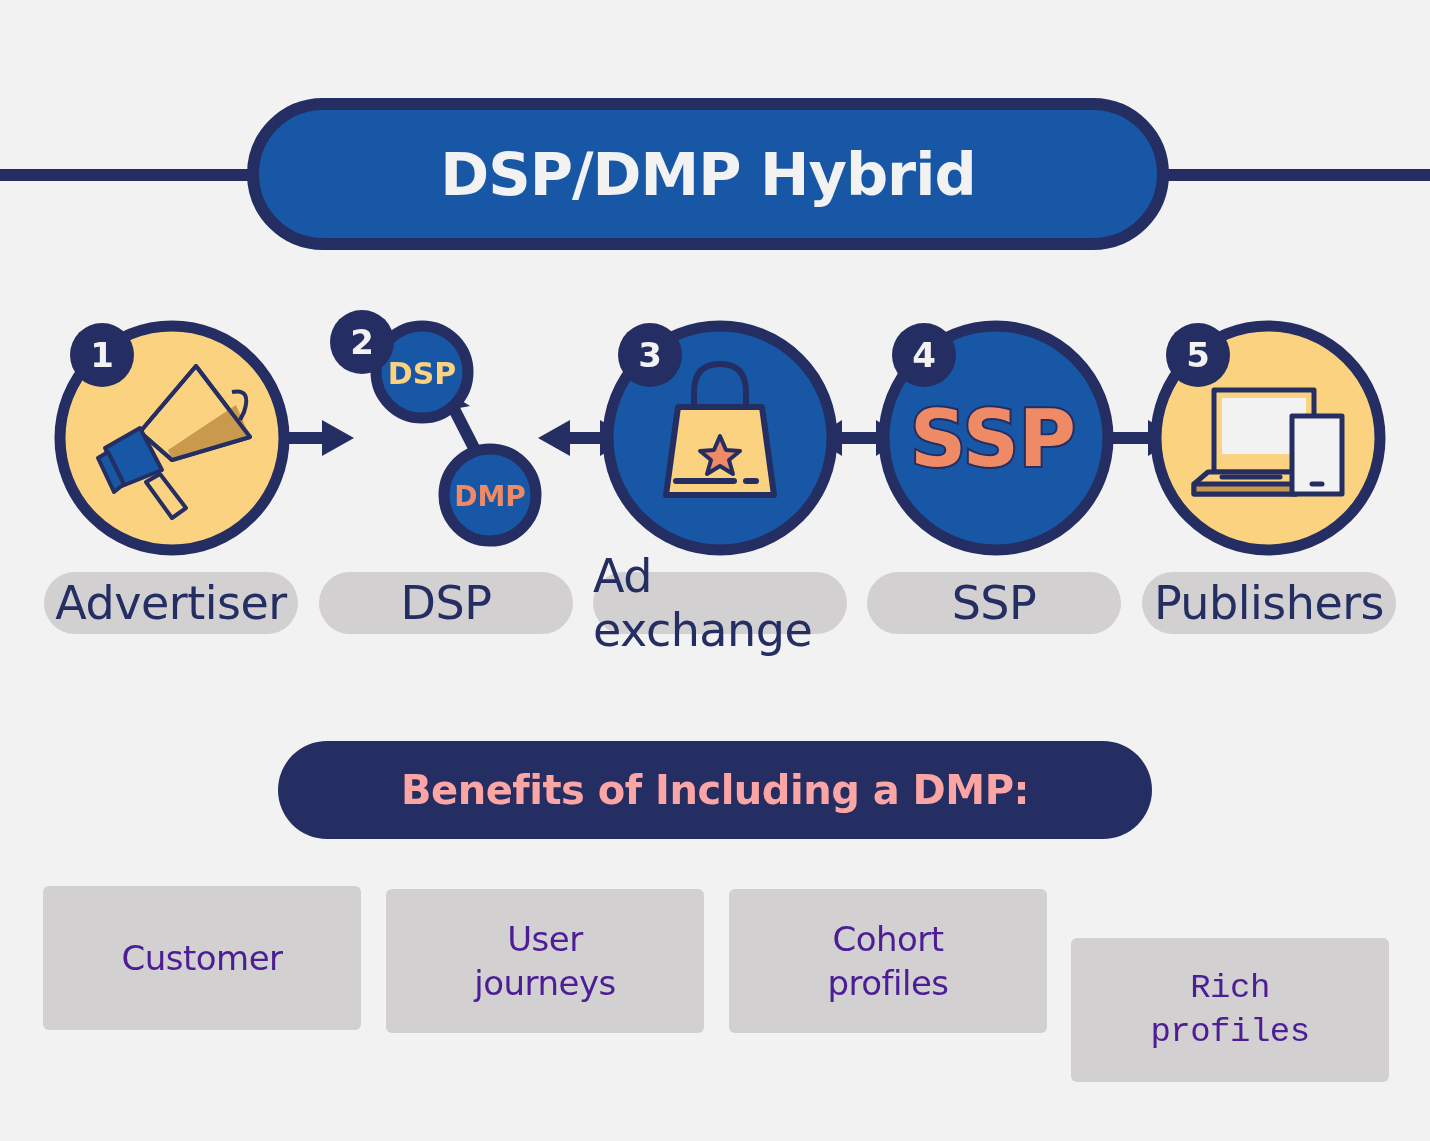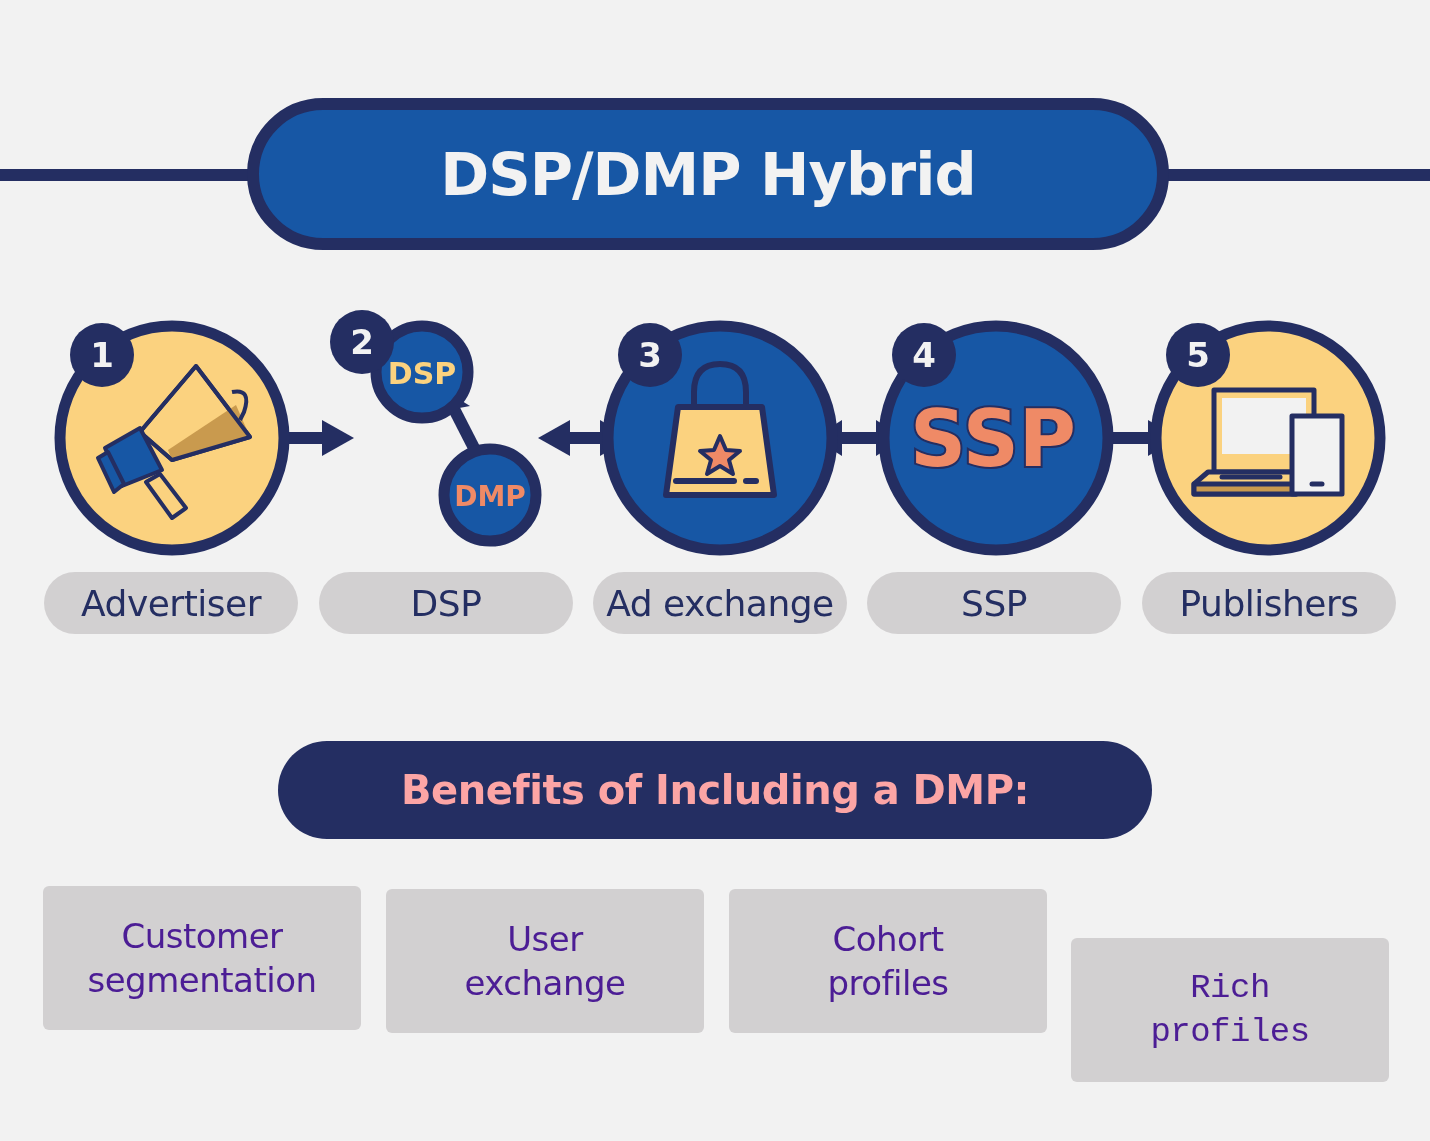--- a/index.html
+++ b/index.html
@@ -19,21 +19,21 @@
   }
   #title-pill span {
     color: #f2f2f2; font-weight: bold; font-size: 59px; letter-spacing: -1px;
   }
   svg#flow { position: absolute; left: 0; top: 300px; width: 1430px; height: 270px; }
   .badge-num { font-family: "DejaVu Sans", sans-serif; font-weight: bold; font-size: 34px; fill: #f2f2f2; }
   .label-pill {
     position: absolute; top: 572px; width: 254px; height: 62px;
     background: #d2d0d1; border-radius: 31px;
     display: flex; align-items: center; justify-content: center;
-    font-size: 36px; color: #242e62; font-family: "DejaVu Sans", sans-serif;
+    font-size: 46px; color: #242e62; font-family: "DejaVu Sans", sans-serif;
     letter-spacing: -0.5px;
   }
   #benefits-pill {
     left: 278px; top: 741px; width: 874px; height: 98px;
     background: #242e62; border-radius: 49px;
     display: flex; align-items: center; justify-content: center;
   }
   #benefits-pill span { color: #fca5a5; font-weight: bold; font-size: 40px; letter-spacing: -0.5px; }
   .benefit-card {
     position: absolute; width: 318px; height: 144px; background: #d2d0d1; border-radius: 6px;
@@ -149,27 +149,26 @@
 <div class="label-pill" style="left:867px;">SSP</div>
 <div class="label-pill" style="left:1142px;">Publishers</div>
 
 <div class="abs" id="benefits-pill">
   <span>Benefits of Including a DMP:</span>
 </div>
 
 <div class="benefit-card" style="left:43px; top:886px;">
   <div>
       <span>Customer</span>
-      <span>segmentation</span>
     </div>
 </div>
 <div class="benefit-card" style="left:386px; top:889px;">
   <div>
       <span>User</span>
-      <span>exchange</span>
+      <span>journeys</span>
     </div>
 </div>
 <div class="benefit-card" style="left:729px; top:889px;">
   <div>
       <span>Cohort</span>
       <span>profiles</span>
     </div>
 </div>
 <div class="benefit-card" style="left:1071px; top:938px;font-family:Liberation Mono, monospace;">
   <div>

